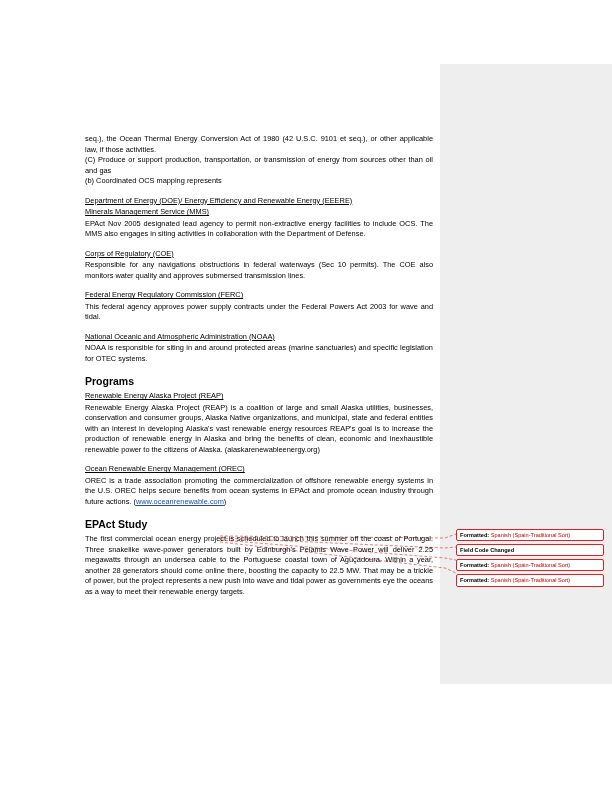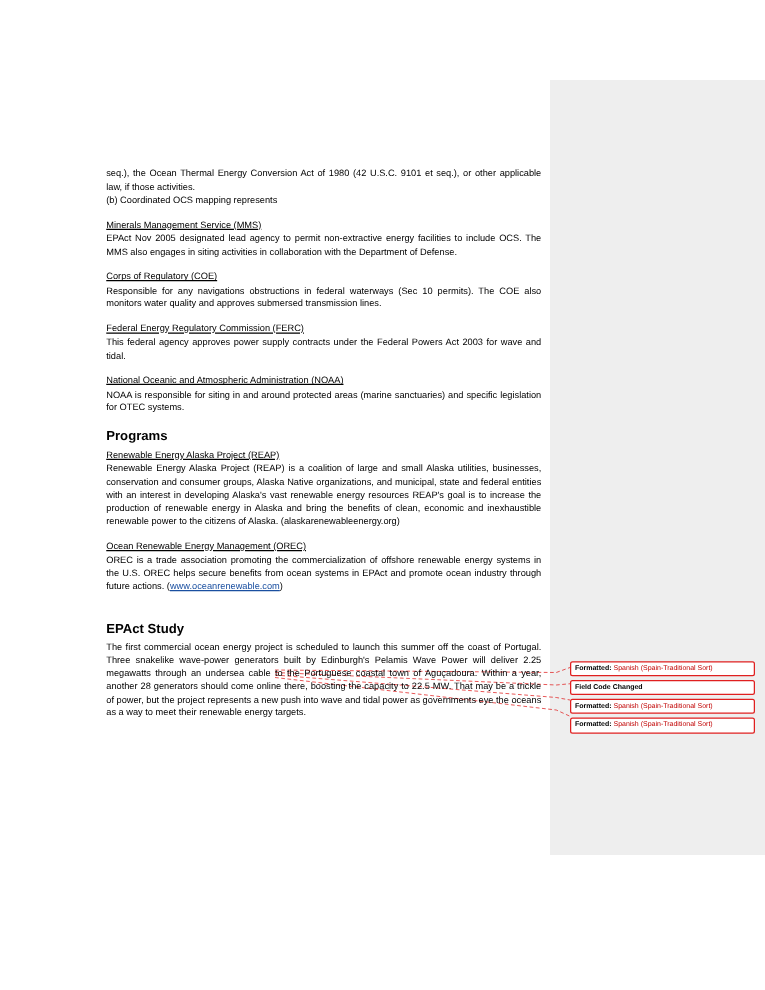--- a/index.html
+++ b/index.html
@@ -38,21 +38,21 @@
     font-size: 7.4px;
     line-height: 1.42;
     color: #000000;
   }
   p {
     margin: 0 0 0 0;
     text-align: justify;
   }
   .tight { margin-bottom: 0; }
   .gap { margin-bottom: 9px; }
-  .gap-sm { margin-bottom: 21px; }
+  .gap-sm { margin-bottom: 10px; }
   .heading-u {
     text-decoration: underline;
     margin: 0 0 1px 0;
   }
   .section-title {
     font-size: 10.5px;
     font-weight: bold;
     margin: 0 0 2px 0;
   }
   .link {
@@ -97,22 +97,24 @@
   <svg class="connector">
     <polyline points="220,536 445,538 456,534" fill="none" stroke="#e02020" stroke-width="0.6" stroke-dasharray="3,2"></polyline>
     <polyline points="220,538 445,548 456,547" fill="none" stroke="#e02020" stroke-width="0.6" stroke-dasharray="3,2"></polyline>
     <polyline points="220,540 445,558 456,560" fill="none" stroke="#e02020" stroke-width="0.6" stroke-dasharray="3,2"></polyline>
     <polyline points="220,542 445,568 456,573" fill="none" stroke="#e02020" stroke-width="0.6" stroke-dasharray="3,2"></polyline>
   </svg>
 
   <div class="content">
 
     <p class="tight">seq.), the Ocean Thermal Energy Conversion Act of 1980 (42 U.S.C. 9101 et seq.), or other applicable law, if those activities.</p>
+    <p class="tight">(C) Produce or support production, transportation, or transmission of energy from sources other than oil and gas</p>
     <p class="gap">(b) Coordinated OCS mapping represents</p>
 
+    <p class="heading-u">Department of Energy (DOE)/ Energy Efficiency and Renewable Energy (EEERE)</p>
 
     <p class="heading-u">Minerals Management Service (MMS)</p>
     <p class="gap">EPAct Nov 2005 designated lead agency to permit non-extractive energy facilities to include OCS.  The MMS also engages in siting activities in collaboration with the Department of Defense.</p>
 
     <p class="heading-u">Corps of Regulatory (COE)</p>
     <p class="gap">Responsible for any navigations obstructions in federal waterways (Sec 10 permits).  The COE also monitors water quality and approves submersed transmission lines.</p>
 
     <p class="heading-u">Federal Energy Regulatory Commission (FERC)</p>
     <p class="gap">This federal agency approves power supply contracts under the Federal Powers Act 2003 for wave and tidal.</p>
 

